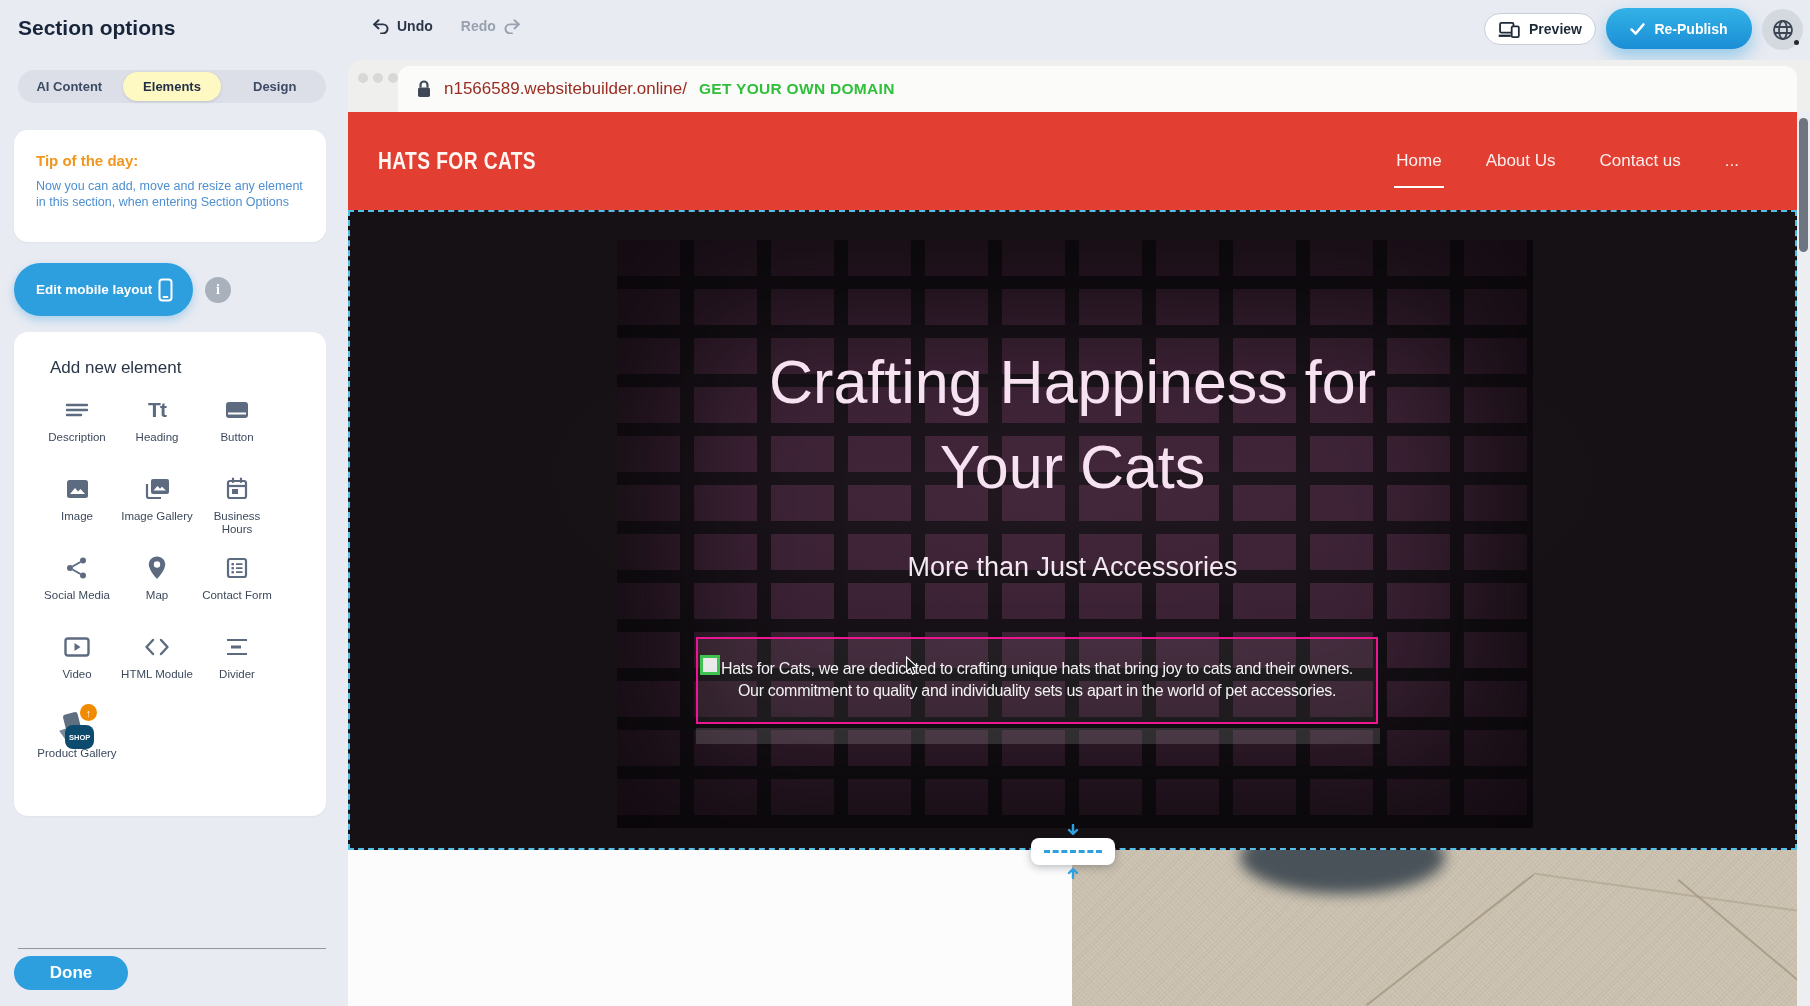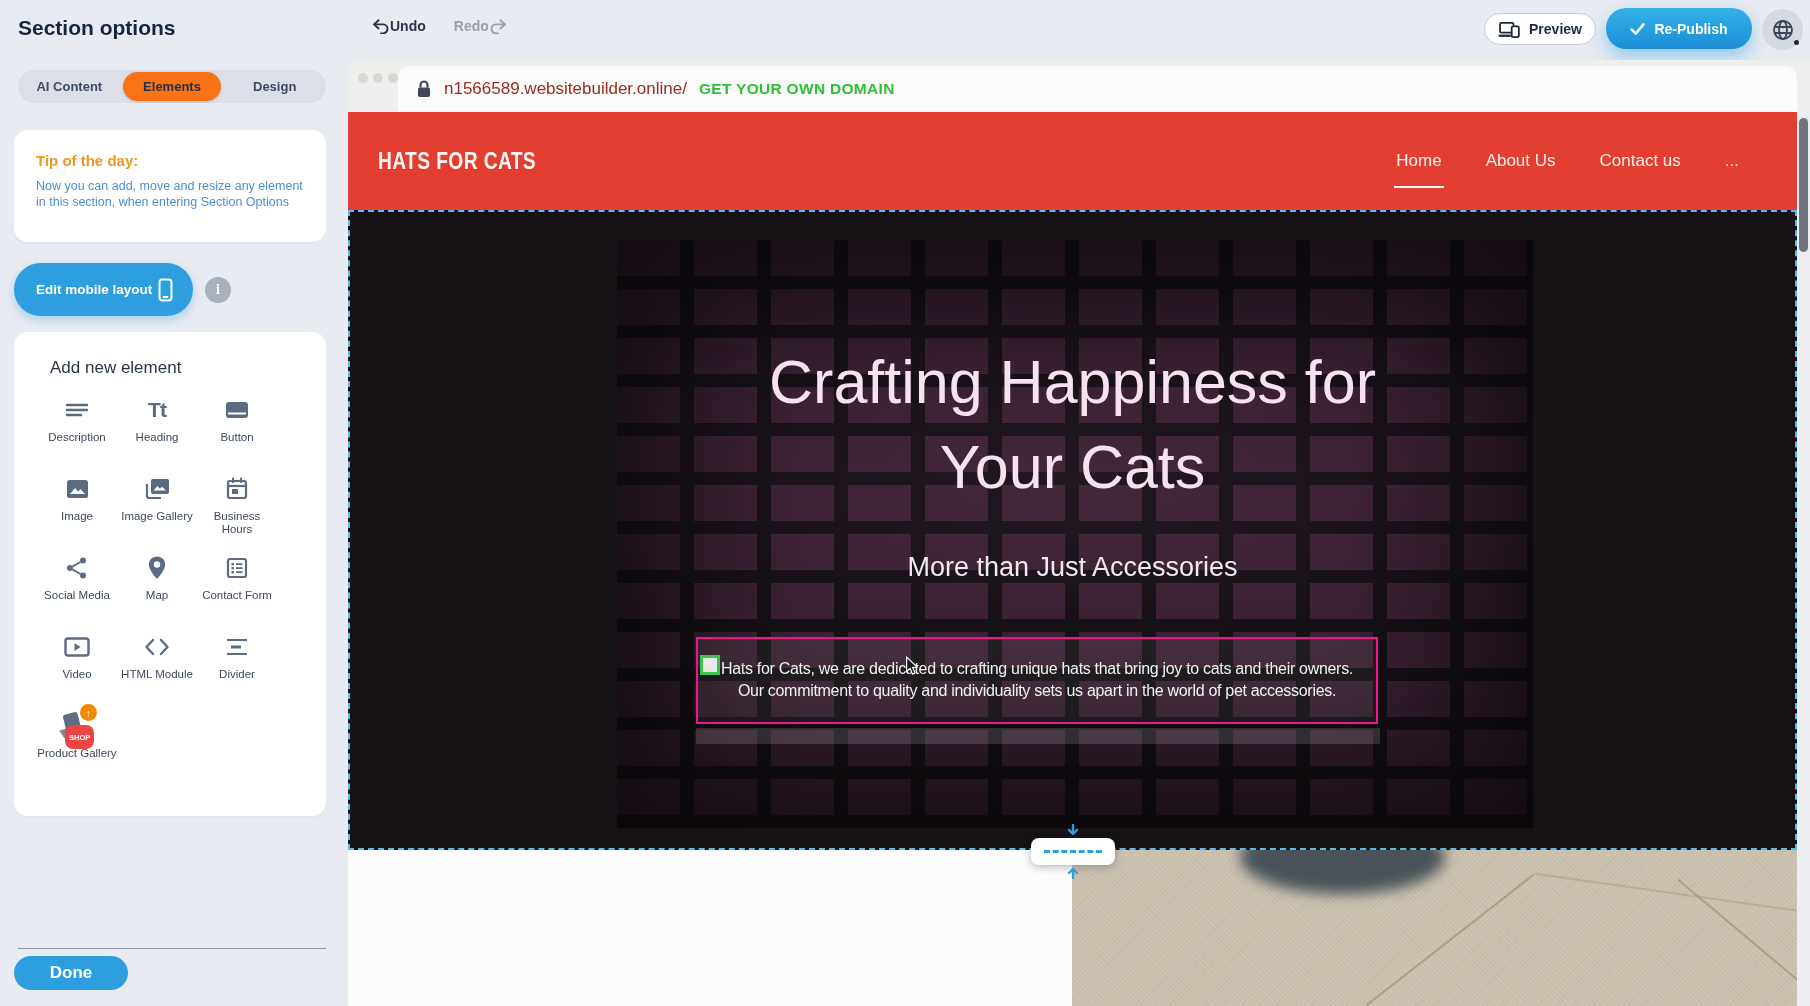--- a/index.html
+++ b/index.html
@@ -3,51 +3,51 @@
 <meta charset="utf-8">
 <style>
   * { margin:0; padding:0; box-sizing:border-box; }
   html,body { width:1810px; height:1006px; }
   body { font-family:"Liberation Sans", sans-serif; background:#e9ebf2; position:relative; overflow:hidden; color:#1c2940; }
 
   
   .topbar { position:absolute; left:0; top:0; width:1810px; height:60px; }
   .panel-title { position:absolute; left:18px; top:16px; font-size:21px; font-weight:bold; color:#17253b; }
   .undo-redo { position:absolute; left:372px; top:18px; display:flex; align-items:center; gap:28px; }
-  .ur-btn { display:flex; align-items:center; font-size:14px; font-weight:bold; cursor:pointer; }
+  .ur-btn { display:flex; align-items:center; gap:7px; font-size:14px; font-weight:bold; cursor:pointer; }
   .ur-btn.undo { color:#2b3648; }
   .ur-btn.redo { color:#98a1ae; }
   .pill-btn { position:absolute; display:flex; align-items:center; justify-content:center; gap:9px; border-radius:20px; font-size:14px; font-weight:bold; cursor:pointer; }
   .preview-btn { left:1484px; top:13px; width:112px; height:32px; background:#fff; border:1px solid #c9cdd6; color:#1e2a3a; }
   .republish-btn { left:1606px; top:8px; width:146px; height:41px; background:linear-gradient(180deg,#33b2e7,#1b8ed6); color:#fff; box-shadow:0 8px 18px rgba(42,160,221,.45); }
   .globe-btn { position:absolute; left:1762px; top:9px; width:41px; height:41px; border-radius:50%; background:#d4d9e0; display:flex; align-items:center; justify-content:center; cursor:pointer; }
   .globe-dot { position:absolute; right:4px; bottom:5px; width:5px; height:5px; border-radius:50%; background:#23292f; }
 
   
   .sidebar { position:absolute; left:0; top:0; width:404px; height:1006px; }
   .tabs { position:absolute; left:18px; top:70px; width:308px; height:33px; background:#dcdfe8; border-radius:17px; display:flex; align-items:center; }
   .tab { flex:1; height:29px; margin:2px; display:flex; align-items:center; justify-content:center; font-size:13px; font-weight:bold; color:#3c4a63; border-radius:15px; cursor:pointer; }
-  .tab.active { background:#f97316; color:#222f47; box-shadow:0 1px 3px rgba(30,40,70,.15); }
+  .tab.active { background:#fef9c3; color:#222f47; box-shadow:0 1px 3px rgba(30,40,70,.15); }
   .card { position:absolute; background:#fff; border-radius:14px; box-shadow:0 1px 2px rgba(40,50,90,.05); }
   .tip-card { left:14px; top:130px; width:312px; height:112px; padding:22px 20px 0 22px; }
   .tip-title { font-size:15px; font-weight:bold; color:#f0971f; margin-bottom:9px; }
   .tip-body { font-size:12.5px; line-height:16px; color:#4e8fd0; width:272px; }
   .edit-mobile-btn { position:absolute; left:14px; top:263px; width:179px; height:53px; border-radius:27px; background:#2d9fdf; color:#fff; display:flex; align-items:center; justify-content:space-between; padding:0 20px 0 22px; font-size:13.5px; font-weight:bold; cursor:pointer; box-shadow:0 4px 10px rgba(45,159,223,.35); }
   .info-btn { position:absolute; left:205px; top:277px; width:26px; height:26px; border-radius:50%; background:#a9b1bc; color:#fff; font-weight:bold; font-size:14px; display:flex; align-items:center; justify-content:center; font-family:"Liberation Serif",serif; cursor:pointer; }
   .add-card { left:14px; top:332px; width:312px; height:484px; }
   .add-title { position:absolute; left:36px; top:26px; font-size:17px; color:#2a3648; }
   .add-grid { position:absolute; left:23px; top:62px; display:grid; grid-template-columns:repeat(3,80px); grid-auto-rows:79px; }
   .add-item { display:flex; flex-direction:column; align-items:center; text-align:center; cursor:pointer; }
   .add-ico { height:32px; display:flex; align-items:center; justify-content:center; color:#5d6b80; }
   .add-label { font-size:11.5px; line-height:13px; color:#3d4a5c; margin-top:5px; }
   .heading-glyph { font-size:21px; font-weight:bold; color:#5d6b80; letter-spacing:-1px;text-align:right; }
   .pg-wrap { position:relative; width:38px; height:32px; }
   .pg-phone { position:absolute; left:7px; top:3px; width:15px; height:23px; background:#5f6e80; border-radius:3px; transform:rotate(-14deg); }
   .pg-tag { position:absolute; left:1px; top:16px; width:0; height:0; border-top:6px solid transparent; border-bottom:6px solid transparent; border-right:8px solid #7b8a9b; transform:rotate(18deg); }
-  .pg-shop { position:absolute; left:7px; top:15px; min-width:29px; height:14px; background:#ef4444; border-radius:8px; color:#fff; font-size:7.5px; font-weight:bold; display:flex; align-items:center; justify-content:center; padding:12px 4px; }
+  .pg-shop { position:absolute; left:7px; top:15px; min-width:29px; height:14px; background:#0c4a6e; border-radius:8px; color:#fff; font-size:7.5px; font-weight:bold; display:flex; align-items:center; justify-content:center; padding:12px 4px; }
   .pg-up { position:absolute; left:22px; top:-6px; width:17px; height:17px; border-radius:50%; background:#f28a00; color:#fff; font-size:11px; font-weight:bold; display:flex; align-items:center; justify-content:center; }
   .sidebar-divider { position:absolute; left:18px; top:948px; width:308px; height:1px; background:#9097a2; }
   .done-btn { position:absolute; left:14px; top:956px; width:114px; height:34px; border-radius:17px; background:#2d9fdf; color:#fff; font-size:17px; font-weight:bold; display:flex; align-items:center; justify-content:center; cursor:pointer; }
 
   
   .browser { position:absolute; left:348px; top:60px; width:1462px; height:946px; background:#efefed; border-top-left-radius:14px; }
   .traffic { position:absolute; left:10px; top:13px; display:flex; gap:5px; }
   .traffic span { width:10px; height:10px; border-radius:50%; background:#d8d8d4; }
   .urlbar { position:absolute; left:50px; top:6px; width:1399px; height:46px; background:#fbfbf9; border-radius:12px 12px 0 0; display:flex; align-items:center; padding-left:18px; gap:12px; }
   .url-text { font-size:17px; color:#9a2c22; }

